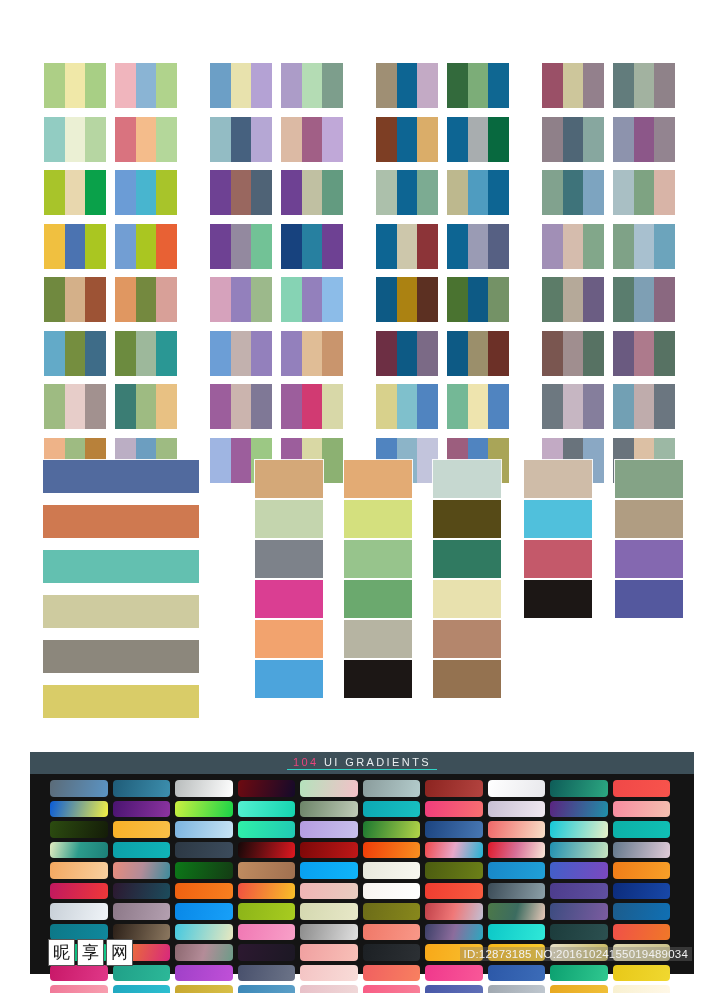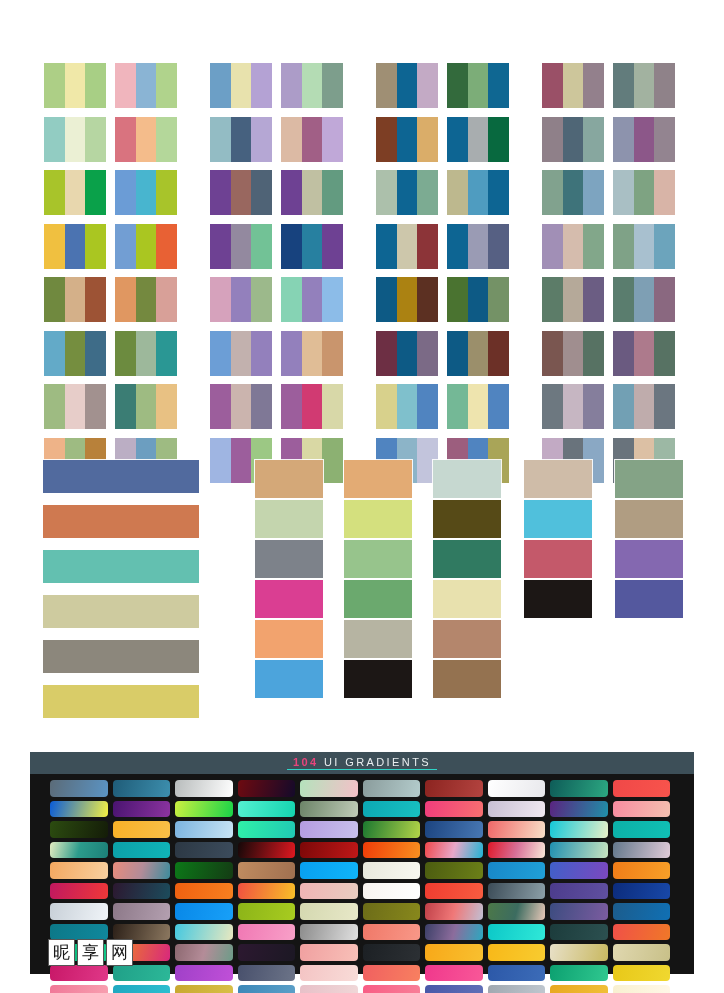--- a/index.html
+++ b/index.html
@@ -88,21 +88,21 @@
     font-size: 11px;
     letter-spacing: 2.4px;
     color: #e9eef0;
     border-bottom: 1.5px solid #2fd6c8;
     padding-bottom: 1px;
     padding-left: 6px;
     padding-right: 6px;
   }
   #gradient-count {
     color: #e8447b;
-    font-weight: bold;
+    font-weight: normal;
   }
   #gradient-grid {
     position: absolute;
     left: 20px;
     top: 28px;
     width: 626px;
     display: grid;
     grid-template-columns: repeat(10, 57.5px);
     grid-auto-rows: 16.5px;
     column-gap: 5px;
@@ -665,13 +665,14 @@
       <div class="grad-chip" title="#f8f0d0 → #fff8e8" style="background: linear-gradient(105deg, rgb(248, 240, 208), rgb(255, 248, 232));"></div>
     </div>
 
   <div id="watermark">
     <div class="wm-cn">
         <span>昵</span>
         <span>享</span>
         <span>网</span>
       </div>
   </div>
+  <div id="wm-id">ID:12873185 NO:20161024155019489034</div>
 </div>
 
 </body></html>

